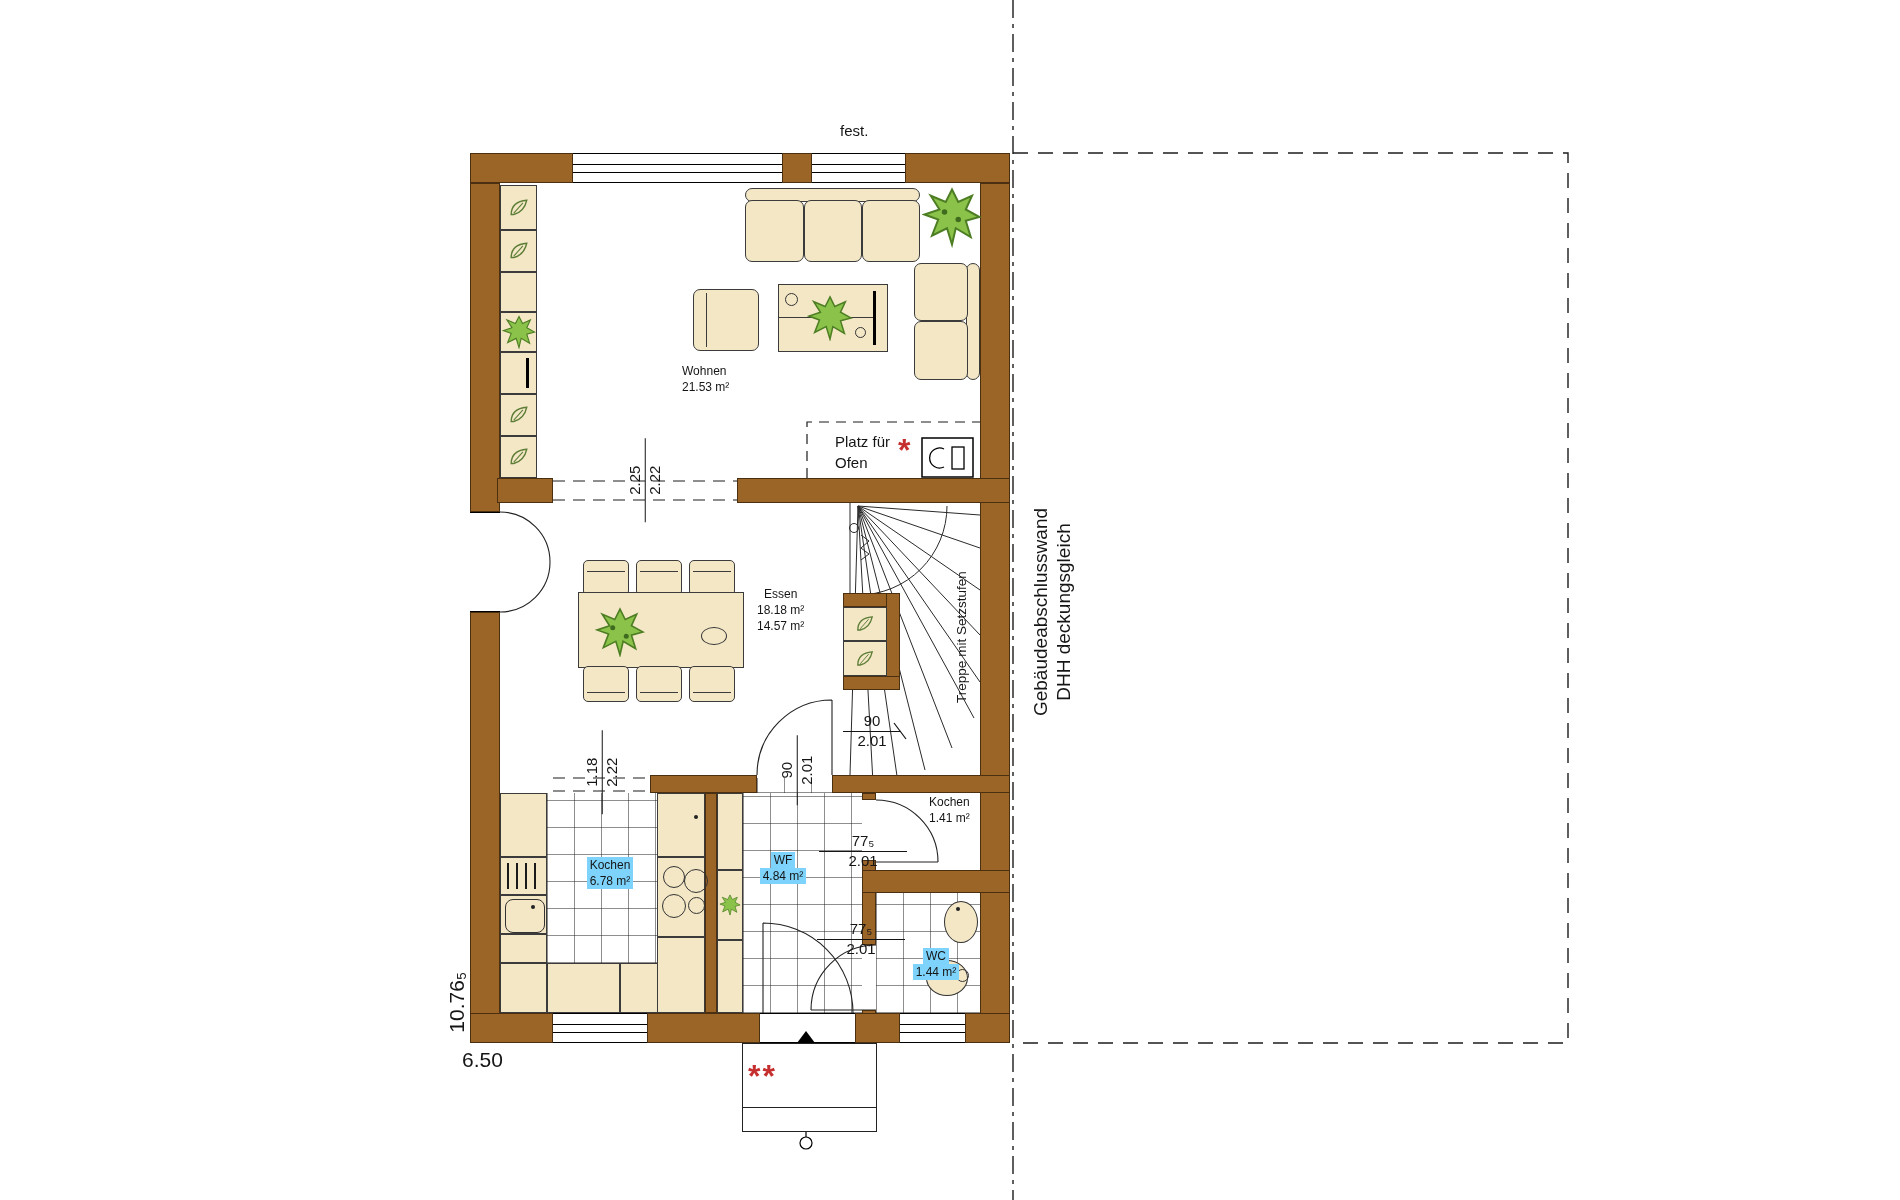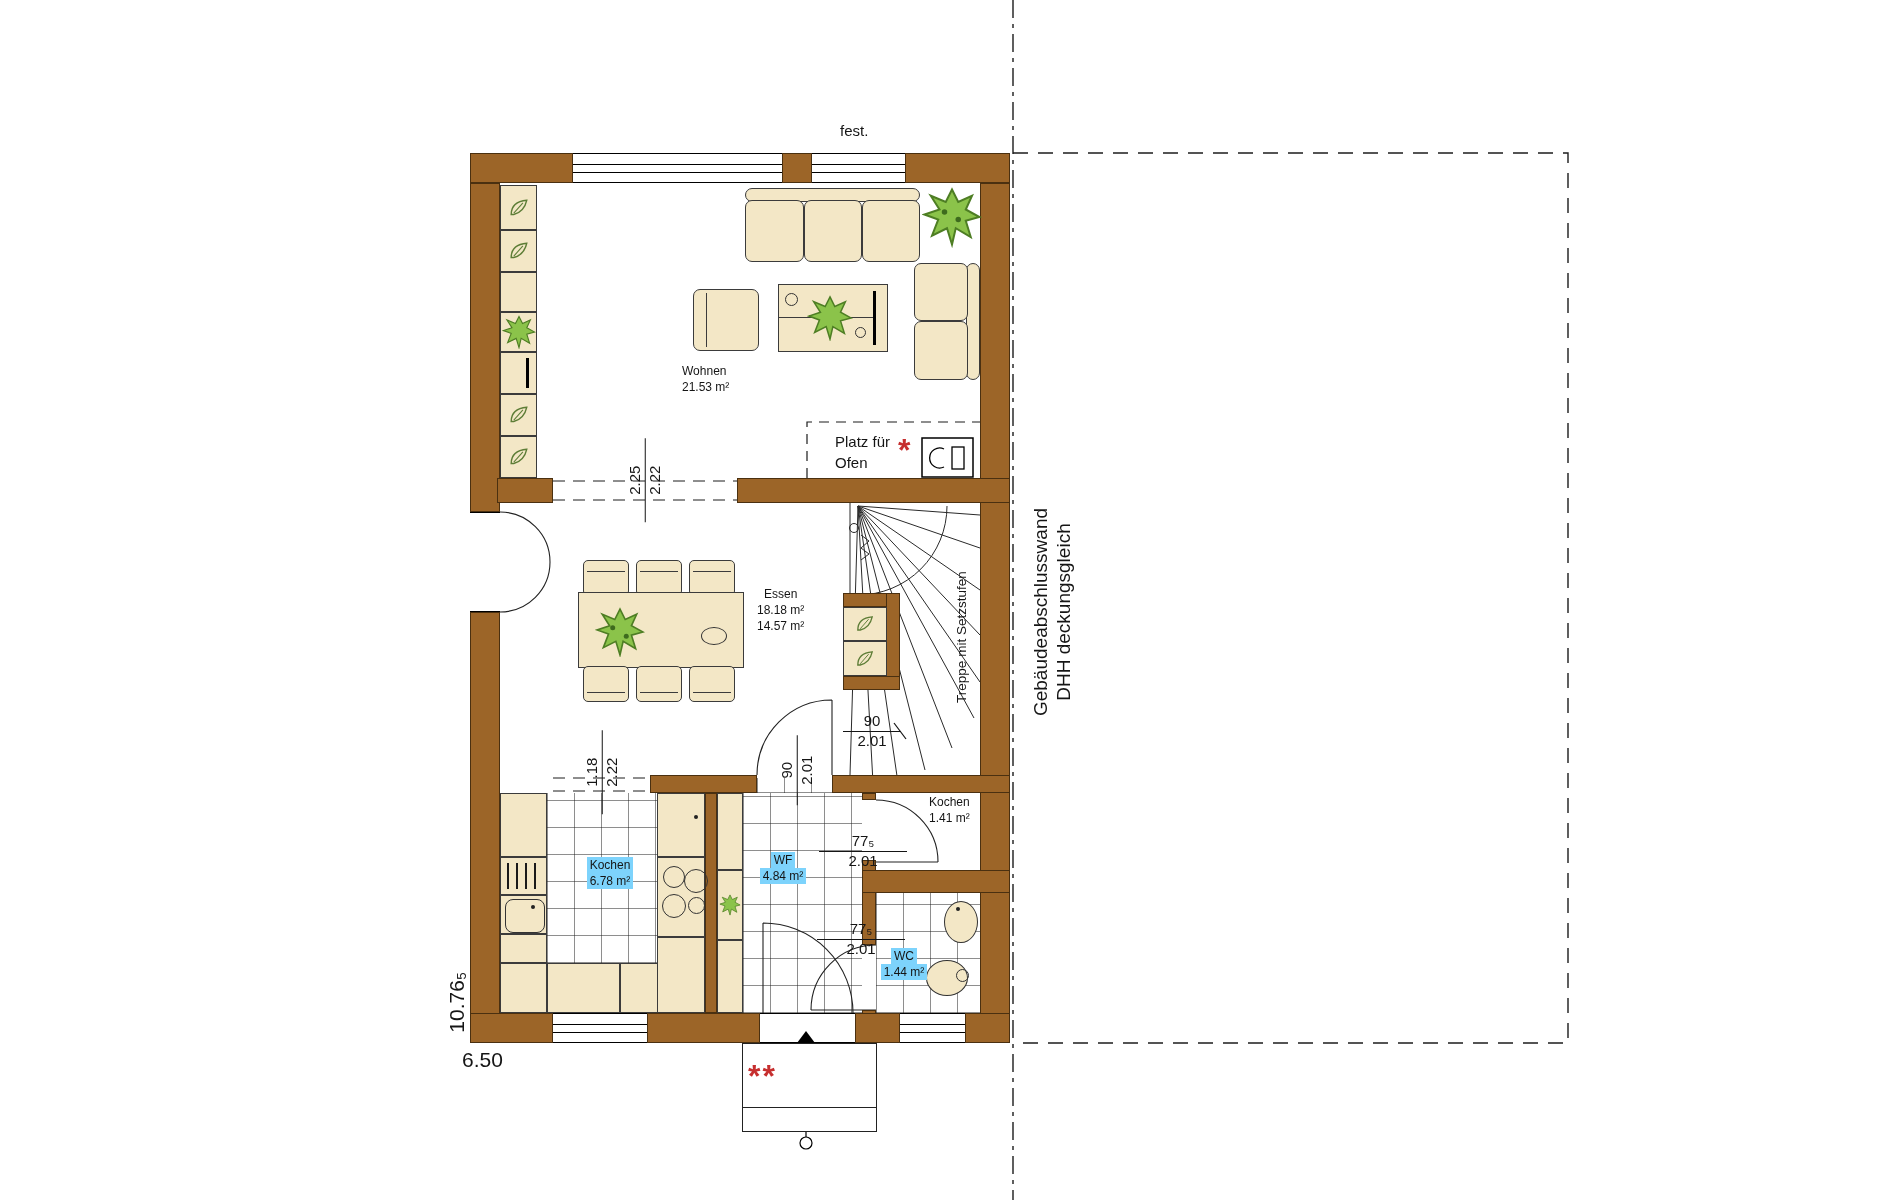--- a/index.html
+++ b/index.html
@@ -295,21 +295,21 @@
     <span class="bg" style="display:inline-block">6.78 m²</span>
   </div>
   <div class="lbl ctr" style="left:745px;top:852px;width:76px">
     <span class="bg" style="display:inline-block">WF</span><br>
     <span class="bg" style="display:inline-block">4.84 m²</span>
   </div>
   <div class="lbl" style="left:929px;top:794px">
     <span style="display:block">Kochen</span>
     <span style="display:block">1.41 m²</span>
   </div>
-  <div class="lbl ctr" style="left:866px;top:948px;width:76px">
+  <div class="lbl ctr" style="left:898px;top:948px;width:76px">
     <span class="bg" style="display:inline-block">WC</span><br>
     <span class="bg" style="display:inline-block">1.44 m²</span>
   </div>
   <div class="lbl sm" style="left:835px;top:431px">
     <span style="display:block">Platz für</span>
     <span style="display:block">Ofen</span>
   </div>
   <div class="lbl sm" style="left:840px;top:120px">fest.</div>
   <div class="red" style="left:898px;top:432px">*</div>
   <div class="red" style="left:748px;top:1058px">**</div>

